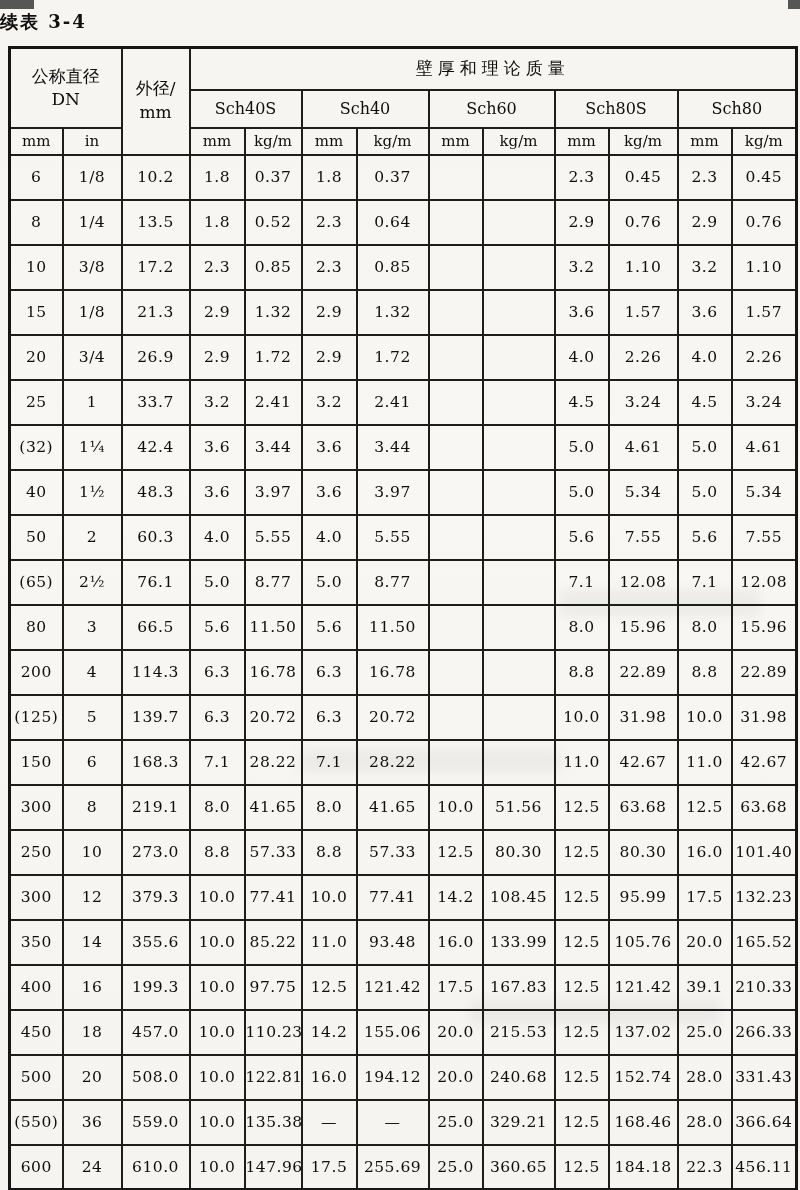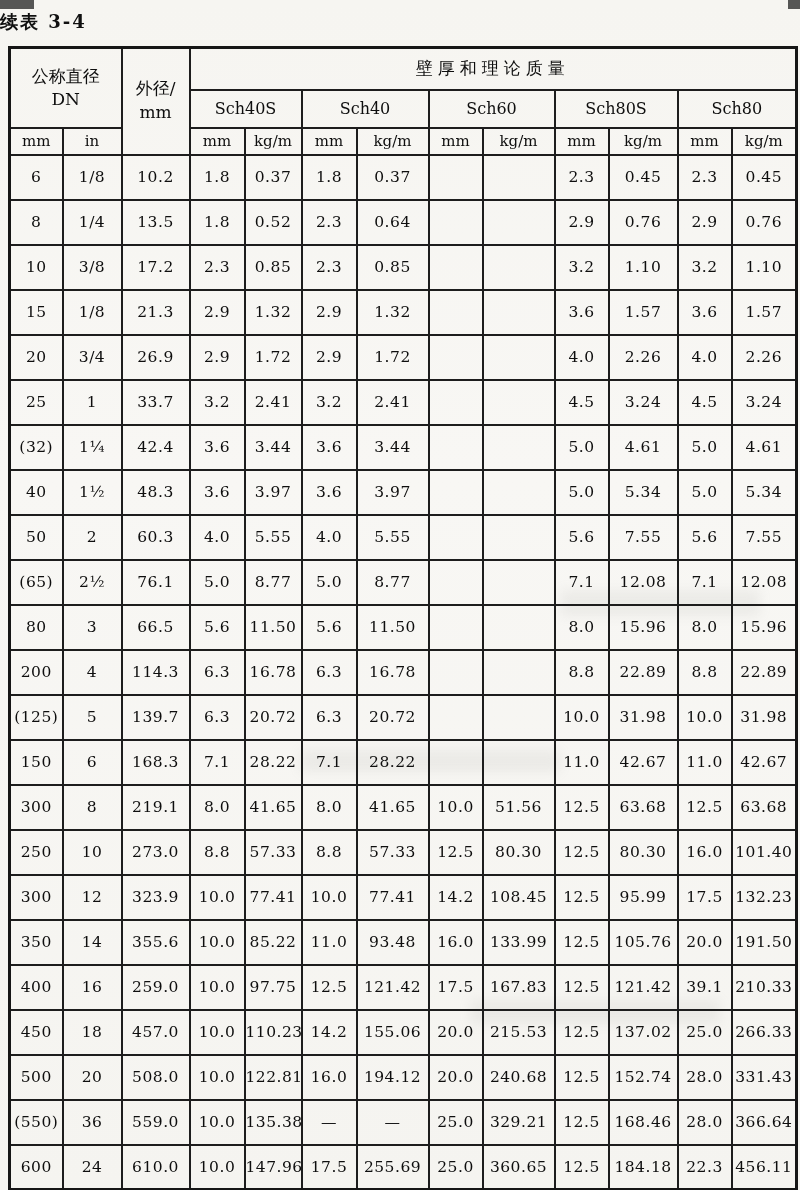--- a/index.html
+++ b/index.html
@@ -351,21 +351,21 @@
           <td>12.5</td>
           <td>80.30</td>
           <td>12.5</td>
           <td>80.30</td>
           <td>16.0</td>
           <td>101.40</td>
         </tr>
         <tr>
           <td>300</td>
           <td>12</td>
-          <td>323.9</td>
+          <td>379.3</td>
           <td>10.0</td>
           <td>77.41</td>
           <td>10.0</td>
           <td>77.41</td>
           <td>14.2</td>
           <td>108.45</td>
           <td>12.5</td>
           <td>95.99</td>
           <td>17.5</td>
           <td>132.23</td>
@@ -376,26 +376,26 @@
           <td>355.6</td>
           <td>10.0</td>
           <td>85.22</td>
           <td>11.0</td>
           <td>93.48</td>
           <td>16.0</td>
           <td>133.99</td>
           <td>12.5</td>
           <td>105.76</td>
           <td>20.0</td>
-          <td>191.50</td>
+          <td>165.52</td>
         </tr>
         <tr>
           <td>400</td>
           <td>16</td>
-          <td>259.0</td>
+          <td>199.3</td>
           <td>10.0</td>
           <td>97.75</td>
           <td>12.5</td>
           <td>121.42</td>
           <td>17.5</td>
           <td>167.83</td>
           <td>12.5</td>
           <td>121.42</td>
           <td>39.1</td>
           <td>210.33</td>

